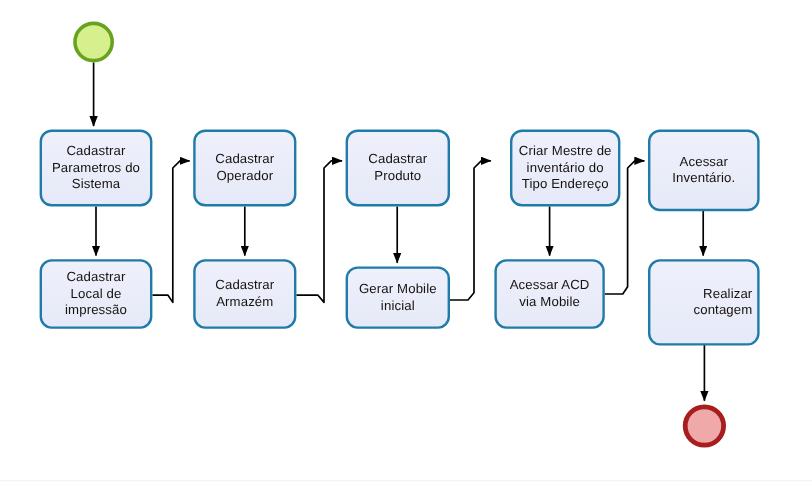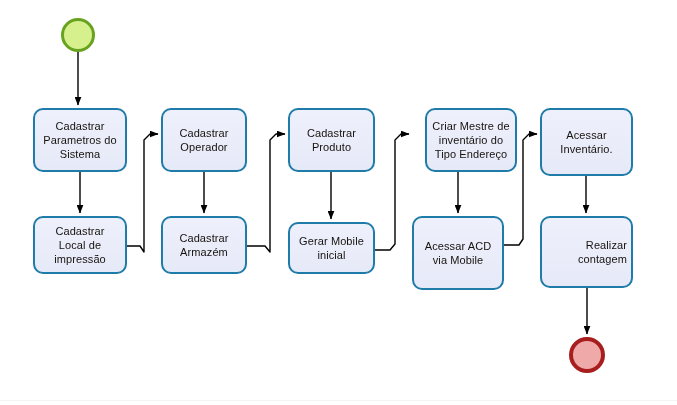--- a/index.html
+++ b/index.html
@@ -121,21 +121,21 @@
       </div>
       <div class="task" style="left: 288px; top: 222px; width: 87px; height: 52px;">
         <span class="task-label">Gerar Mobile
 inicial</span>
       </div>
       <div class="task" style="left: 425px; top: 108px; width: 92px; height: 64px;">
         <span class="task-label">Criar Mestre de
 inventário  do
 Tipo Endereço</span>
       </div>
-      <div class="task" style="left: 412px; top: 216px; width: 92px; height: 74px;">
+      <div class="task" style="left: 412px; top: 216px; width: 92px; height: 58px;">
         <span class="task-label">Acessar ACD
 via Mobile</span>
       </div>
       <div class="task" style="left: 540px; top: 108px; width: 93px; height: 68px;">
         <span class="task-label">Acessar
 Inventário.</span>
       </div>
       <div class="task" style="left: 540px; top: 216px; width: 93px; height: 72px; text-align: right;">
         <span class="task-label">Realizar
 contagem</span>

